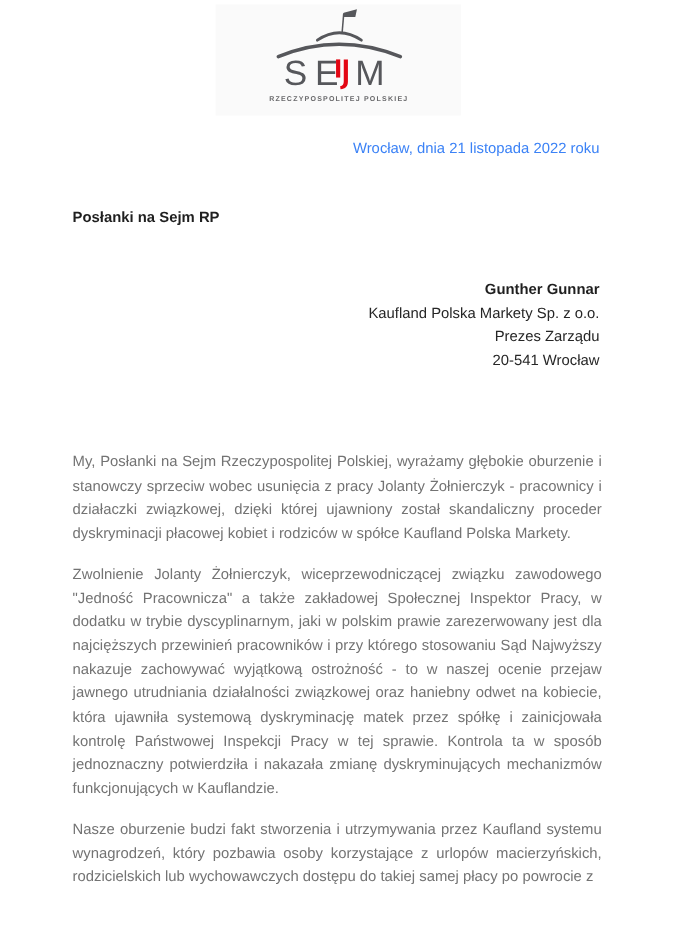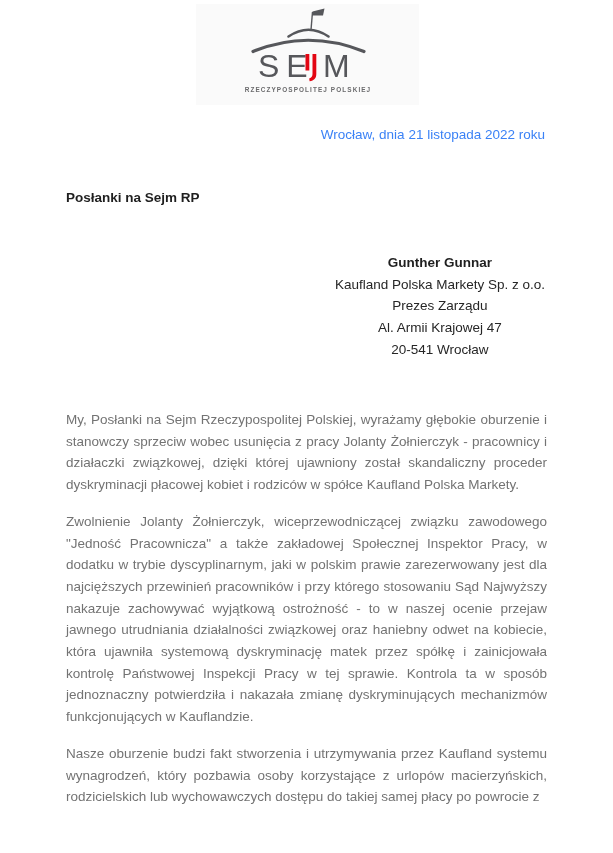--- a/index.html
+++ b/index.html
@@ -36,21 +36,21 @@
     left: 66px;
     font-size: 13.5px;
     font-weight: bold;
     color: #1f1f1f;
     text-align: center;
   }
   .recipient-block {
     position: absolute;
     top: 252px;
     right: 68px;
-    text-align: center;
+    text-align: right;
     font-size: 13.5px;
     line-height: 21.7px;
     color: #262626;
   }
   .recipient-name { font-weight: bold; color: #1f1f1f; }
   .body-block {
     position: absolute;
     top: 409px;
     left: 66px;
     width: 481px;
@@ -93,21 +93,20 @@
   </div>
 
   <div class="date-line">Wrocław, dnia 21 listopada 2022 roku</div>
 
   <div class="sender-line">Posłanki na Sejm RP</div>
 
   <div class="recipient-block">
     <div class="recipient-name">Gunther Gunnar</div>
     <div>Kaufland Polska Markety Sp. z o.o.</div>
     <div>Prezes Zarządu</div>
-    <div>Al. Armii Krajowej 47</div>
     <div>20-541 Wrocław</div>
   </div>
 
   <div class="body-block">
     <p>My, Posłanki na Sejm Rzeczypospolitej Polskiej, wyrażamy głębokie oburzenie i stanowczy sprzeciw wobec usunięcia z pracy Jolanty Żołnierczyk - pracownicy i działaczki związkowej, dzięki której ujawniony został skandaliczny proceder dyskryminacji płacowej kobiet i rodziców w spółce Kaufland Polska Markety.</p>
     <p>Zwolnienie Jolanty Żołnierczyk, wiceprzewodniczącej związku zawodowego "Jedność Pracownicza" a także zakładowej Społecznej Inspektor Pracy, w dodatku w trybie dyscyplinarnym, jaki w polskim prawie zarezerwowany jest dla najcięższych przewinień pracowników i przy którego stosowaniu Sąd Najwyższy nakazuje zachowywać wyjątkową ostrożność - to w naszej ocenie przejaw jawnego utrudniania działalności związkowej oraz haniebny odwet na kobiecie, która ujawniła systemową dyskryminację matek przez spółkę i zainicjowała kontrolę Państwowej Inspekcji Pracy w tej sprawie. Kontrola ta w sposób jednoznaczny potwierdziła i nakazała zmianę dyskryminujących mechanizmów funkcjonujących w Kauflandzie.</p>
     <p>Nasze oburzenie budzi fakt stworzenia i utrzymywania przez Kaufland systemu wynagrodzeń, który pozbawia osoby korzystające z urlopów macierzyńskich, rodzicielskich lub wychowawczych dostępu do takiej samej płacy po powrocie z</p>
   </div>
 
 </div>

